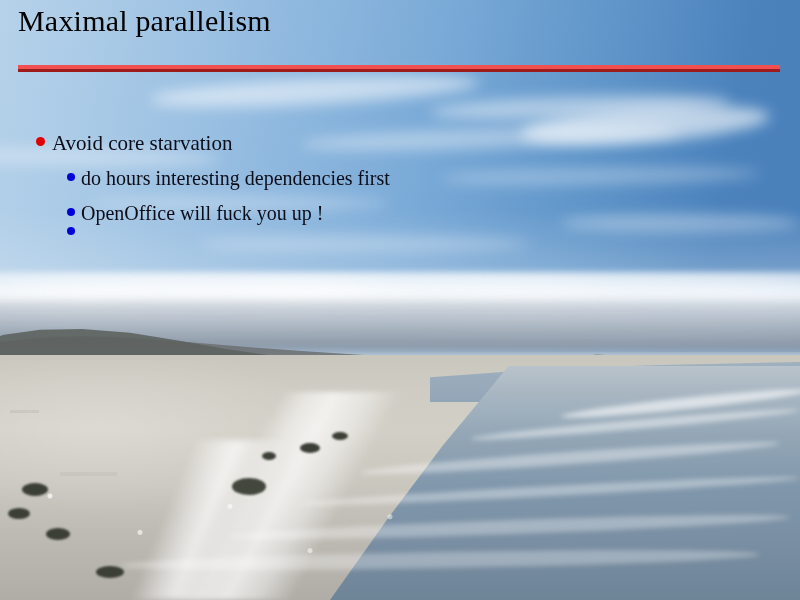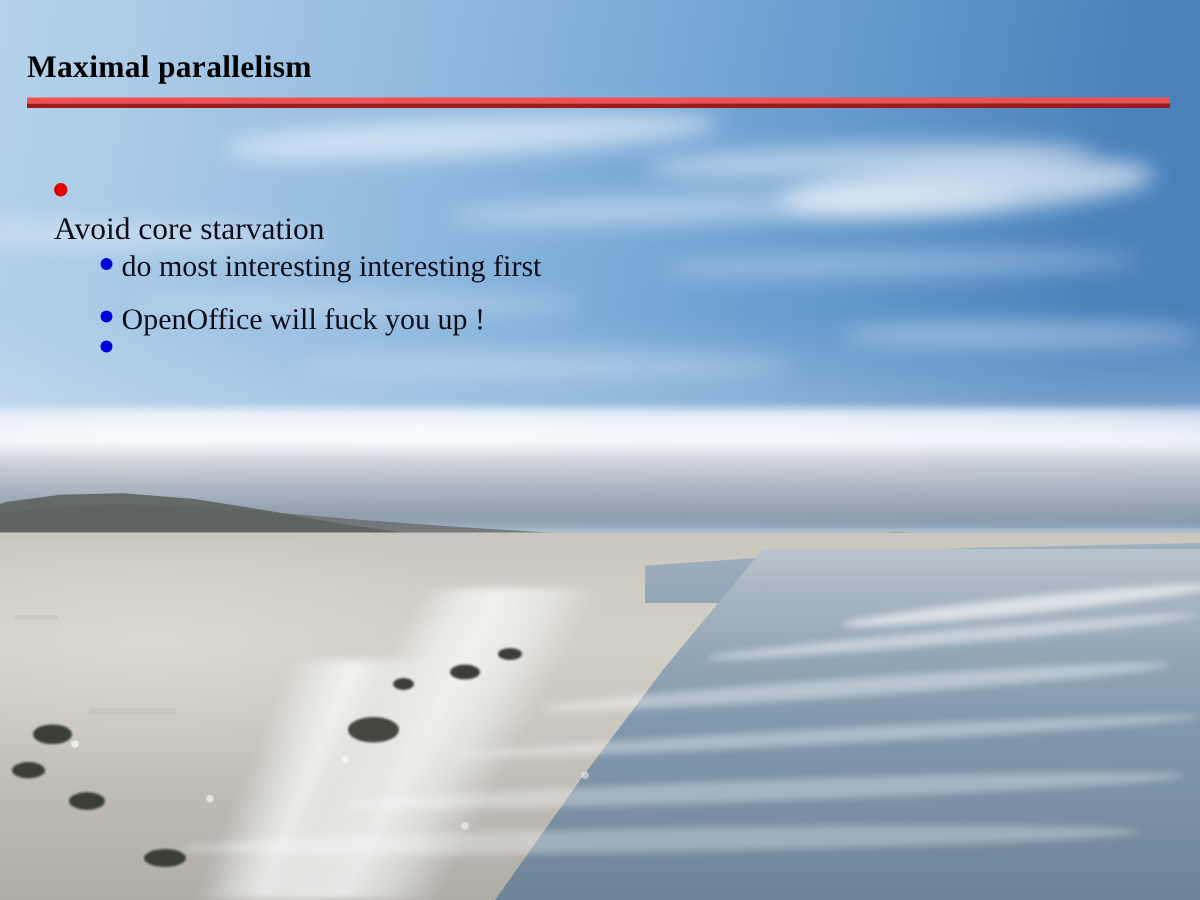--- a/index.html
+++ b/index.html
@@ -205,23 +205,23 @@
 
   
   .content {
     position: absolute;
     inset: 0;
     z-index: 5;
   }
   .title {
     position: absolute;
     left: 18px;
-    top: 32px;
-    font-size: 21px;
-    font-weight: bold;
+    top: 4px;
+    font-size: 30px;
+    font-weight: normal;
     color: #000000;
     letter-spacing: .2px;
     white-space: nowrap;
   }
   .rule {
     position: absolute;
     left: 18px;
     top: 65px;
     width: 762px;
     height: 7px;
@@ -255,21 +255,20 @@
     flex: none;
     border-radius: 50%;
   }
   .bullet .txt { display: inline-block; }
 
   .level-1 {
     padding-left: 36px;
     font-size: 21px;
     line-height: 35px;
     height: 35px;
-    flex-direction: column;
   }
   .level-1 .dot {
     width: 9px; height: 9px;
     background: #e00000;
     margin-right: 7px;
     transform: translateY(-4px);
   }
   .level-2 {
     padding-left: 67px;
     font-size: 20px;
@@ -342,21 +341,21 @@
 
     <div class="bullets">
 
       <div class="bullet level-1">
         <span class="dot"></span>
         <span class="txt">Avoid core starvation</span>
       </div>
 
       <div class="bullet level-2">
         <span class="dot"></span>
-        <span class="txt">do most interesting interesting first</span>
+        <span class="txt">do hours interesting dependencies first</span>
       </div>
 
 
       <div class="bullet level-2">
         <span class="dot"></span>
         <span class="txt">OpenOffice will fuck you up !</span>
       </div>
 
 
       <div class="bullet level-2">

